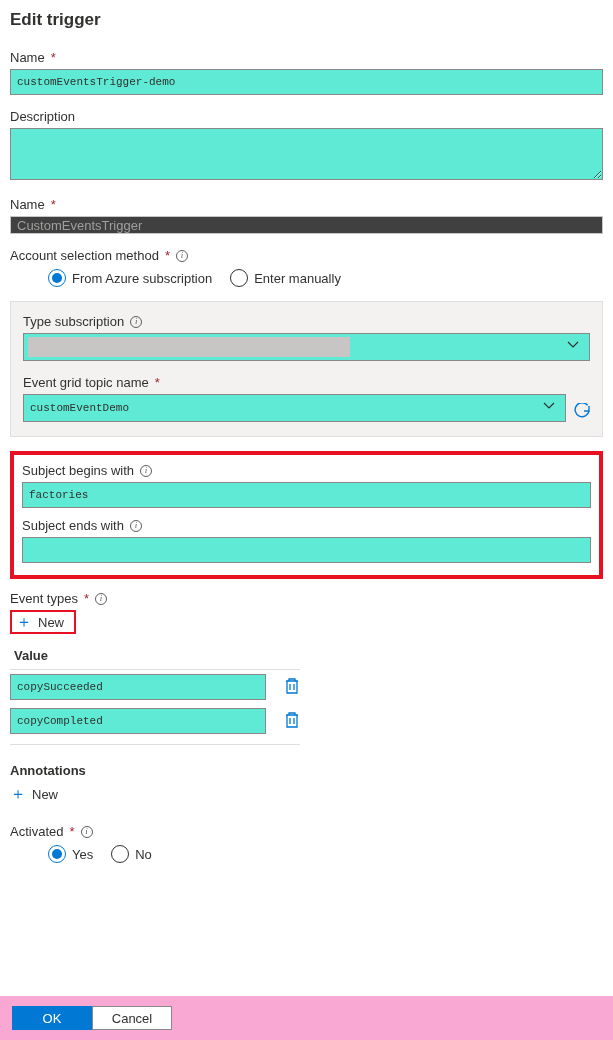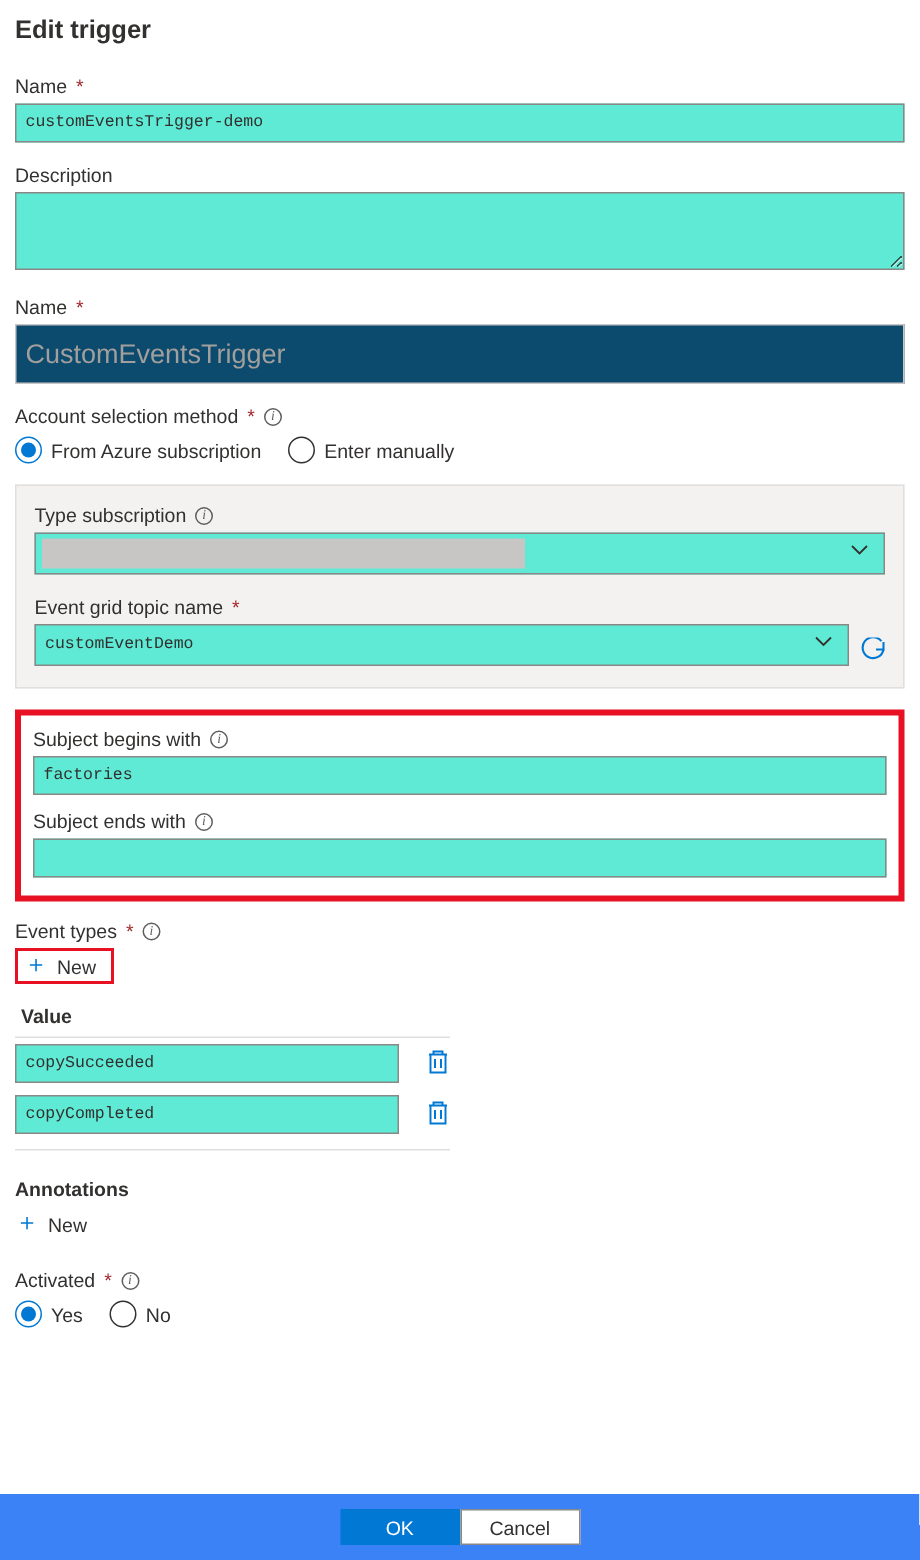--- a/index.html
+++ b/index.html
@@ -49,34 +49,35 @@
       border: 1px solid #8a8886;
       font-size: 11px;
       padding: 4px 6px;
       background: #5eead4;
       font-family: Liberation Mono, monospace;
       color: #323130;
     }
     input[type="text"] { height: 26px; }
     textarea { height: 52px; resize: both; }
     .readonly-input {
-      background: #0c4a6e;
+      background: #404040;
       color: #a19f9d;
       border: 1px solid #c8c6c4;
-      height: 40px;
+      height: 18px;
       padding: 4px 6px;
-      font-size: 18px;
+      font-size: 13px;
       display: flex;
       align-items: center;
     }
     .radio-row {
       display: flex;
       gap: 18px;
       align-items: center;
       margin-top: 6px;
+      margin-left: 38px;
     }
     .radio-opt {
       display: flex;
       align-items: center;
       gap: 6px;
       cursor: pointer;
     }
     .radio-circle {
       width: 18px; height: 18px;
       border-radius: 50%;
@@ -198,24 +199,24 @@
       gap: 6px;
       color: #323130;
       cursor: pointer;
       padding: 2px 0;
     }
     .activated-block { margin-top: 20px; }
     .footer-bar {
       position: absolute;
       bottom: 0; left: 0; right: 0;
       display: flex;
-      justify-content: center;
+      justify-content: flex-start;
       align-items: center;
       padding: 10px 12px;
-      background: #3b82f6;
+      background: #f9a8d4;
     }
     .btn-primary {
       background: #0078d4;
       color: #fff;
       border: none;
       width: 80px;
       height: 24px;
       font-size: 13px;
       cursor: pointer;
     }

